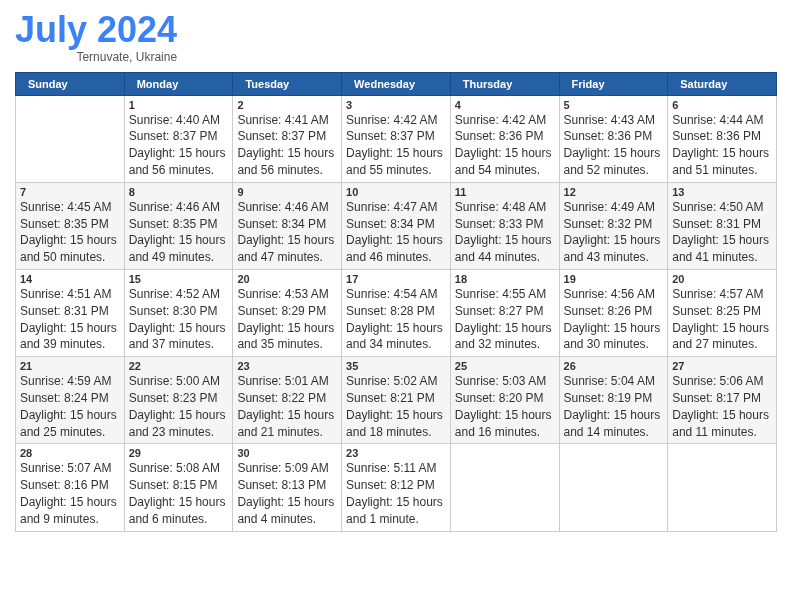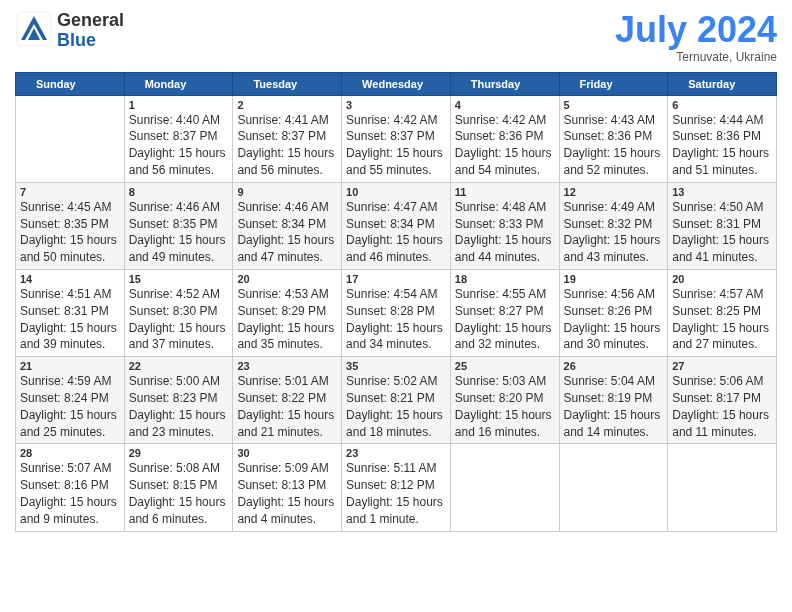--- a/index.html
+++ b/index.html
@@ -56,21 +56,21 @@
       color: #555;
     }
     .calendar {
       width: 100%;
       border-collapse: collapse;
       font-size: 10px;
     }
     .calendar th {
       background-color: #2660a4;
       color: #fff;
-      padding: 5px 20px;
+      padding: 5px 12px;
       text-align: left;
       font-size: 11px;
       font-weight: bold;
       border: 1px solid #1a4a8a;
     }
     .calendar td {
       border: 1px solid #ccc;
       vertical-align: top;
       padding: 3px 4px;
       width: calc(100% / 7);
@@ -94,34 +94,20 @@
     }
     .empty-cell {
       background: #fff !important;
     }
   </style>
 </head>
 <body>
 
 <div class="container">
   <div class="header-row">
-    <div class="logo">
-      <div class="logo-icon">
-        <svg width="38" height="38" viewBox="0 0 38 38">
-          <rect x="2" y="2" width="34" height="34" rx="4" fill="#fff" stroke="#ddd" stroke-width="0.5"></rect>
-          <polygon points="19,6 32,30 6,30" fill="#2660a4"></polygon>
-          <polygon points="19,14 28,30 10,30" fill="#fff"></polygon>
-          <polygon points="19,18 25,30 13,30" fill="#2660a4"></polygon>
-        </svg>
-      </div>
-      <div class="logo-text">
-        <span class="logo-general">General</span>
-        <span class="logo-blue">Blue</span>
-      </div>
-    </div>
     <div class="title-block">
       <div class="month-year">July 2024</div>
       <div class="location">Ternuvate, Ukraine</div>
     </div>
   </div>
 
   <table class="calendar">
     <thead>
       <tr id="weekday-header">
           <th>Sunday</th>

